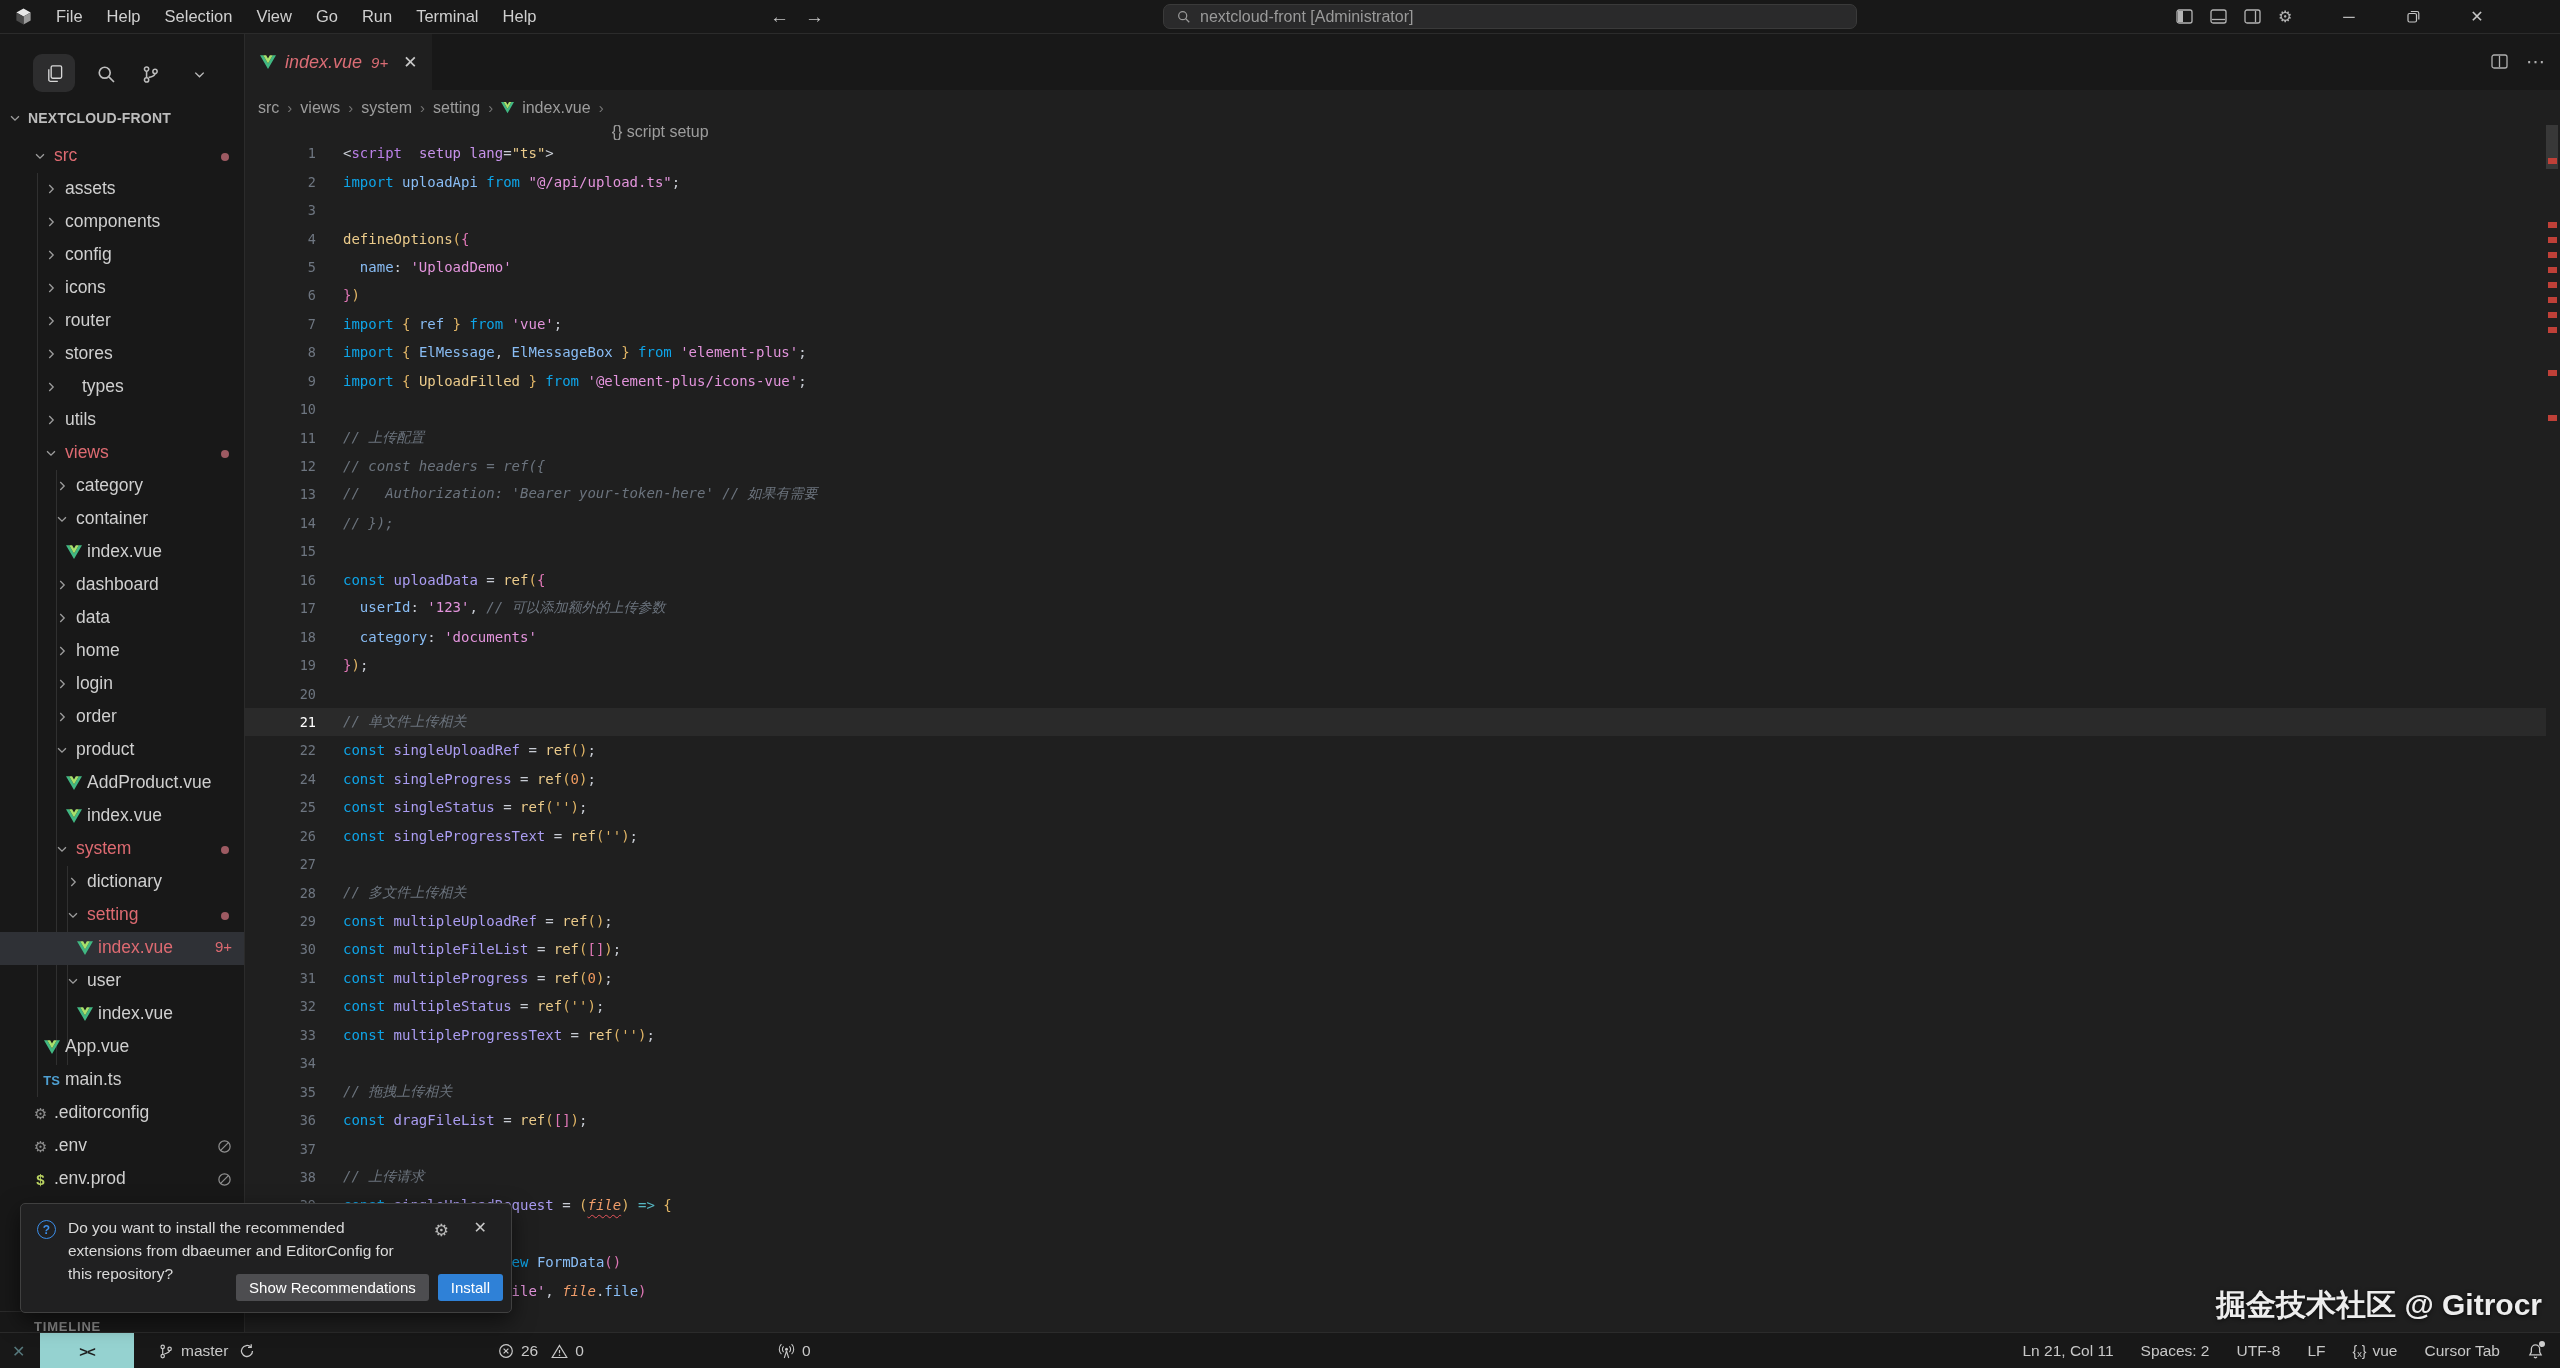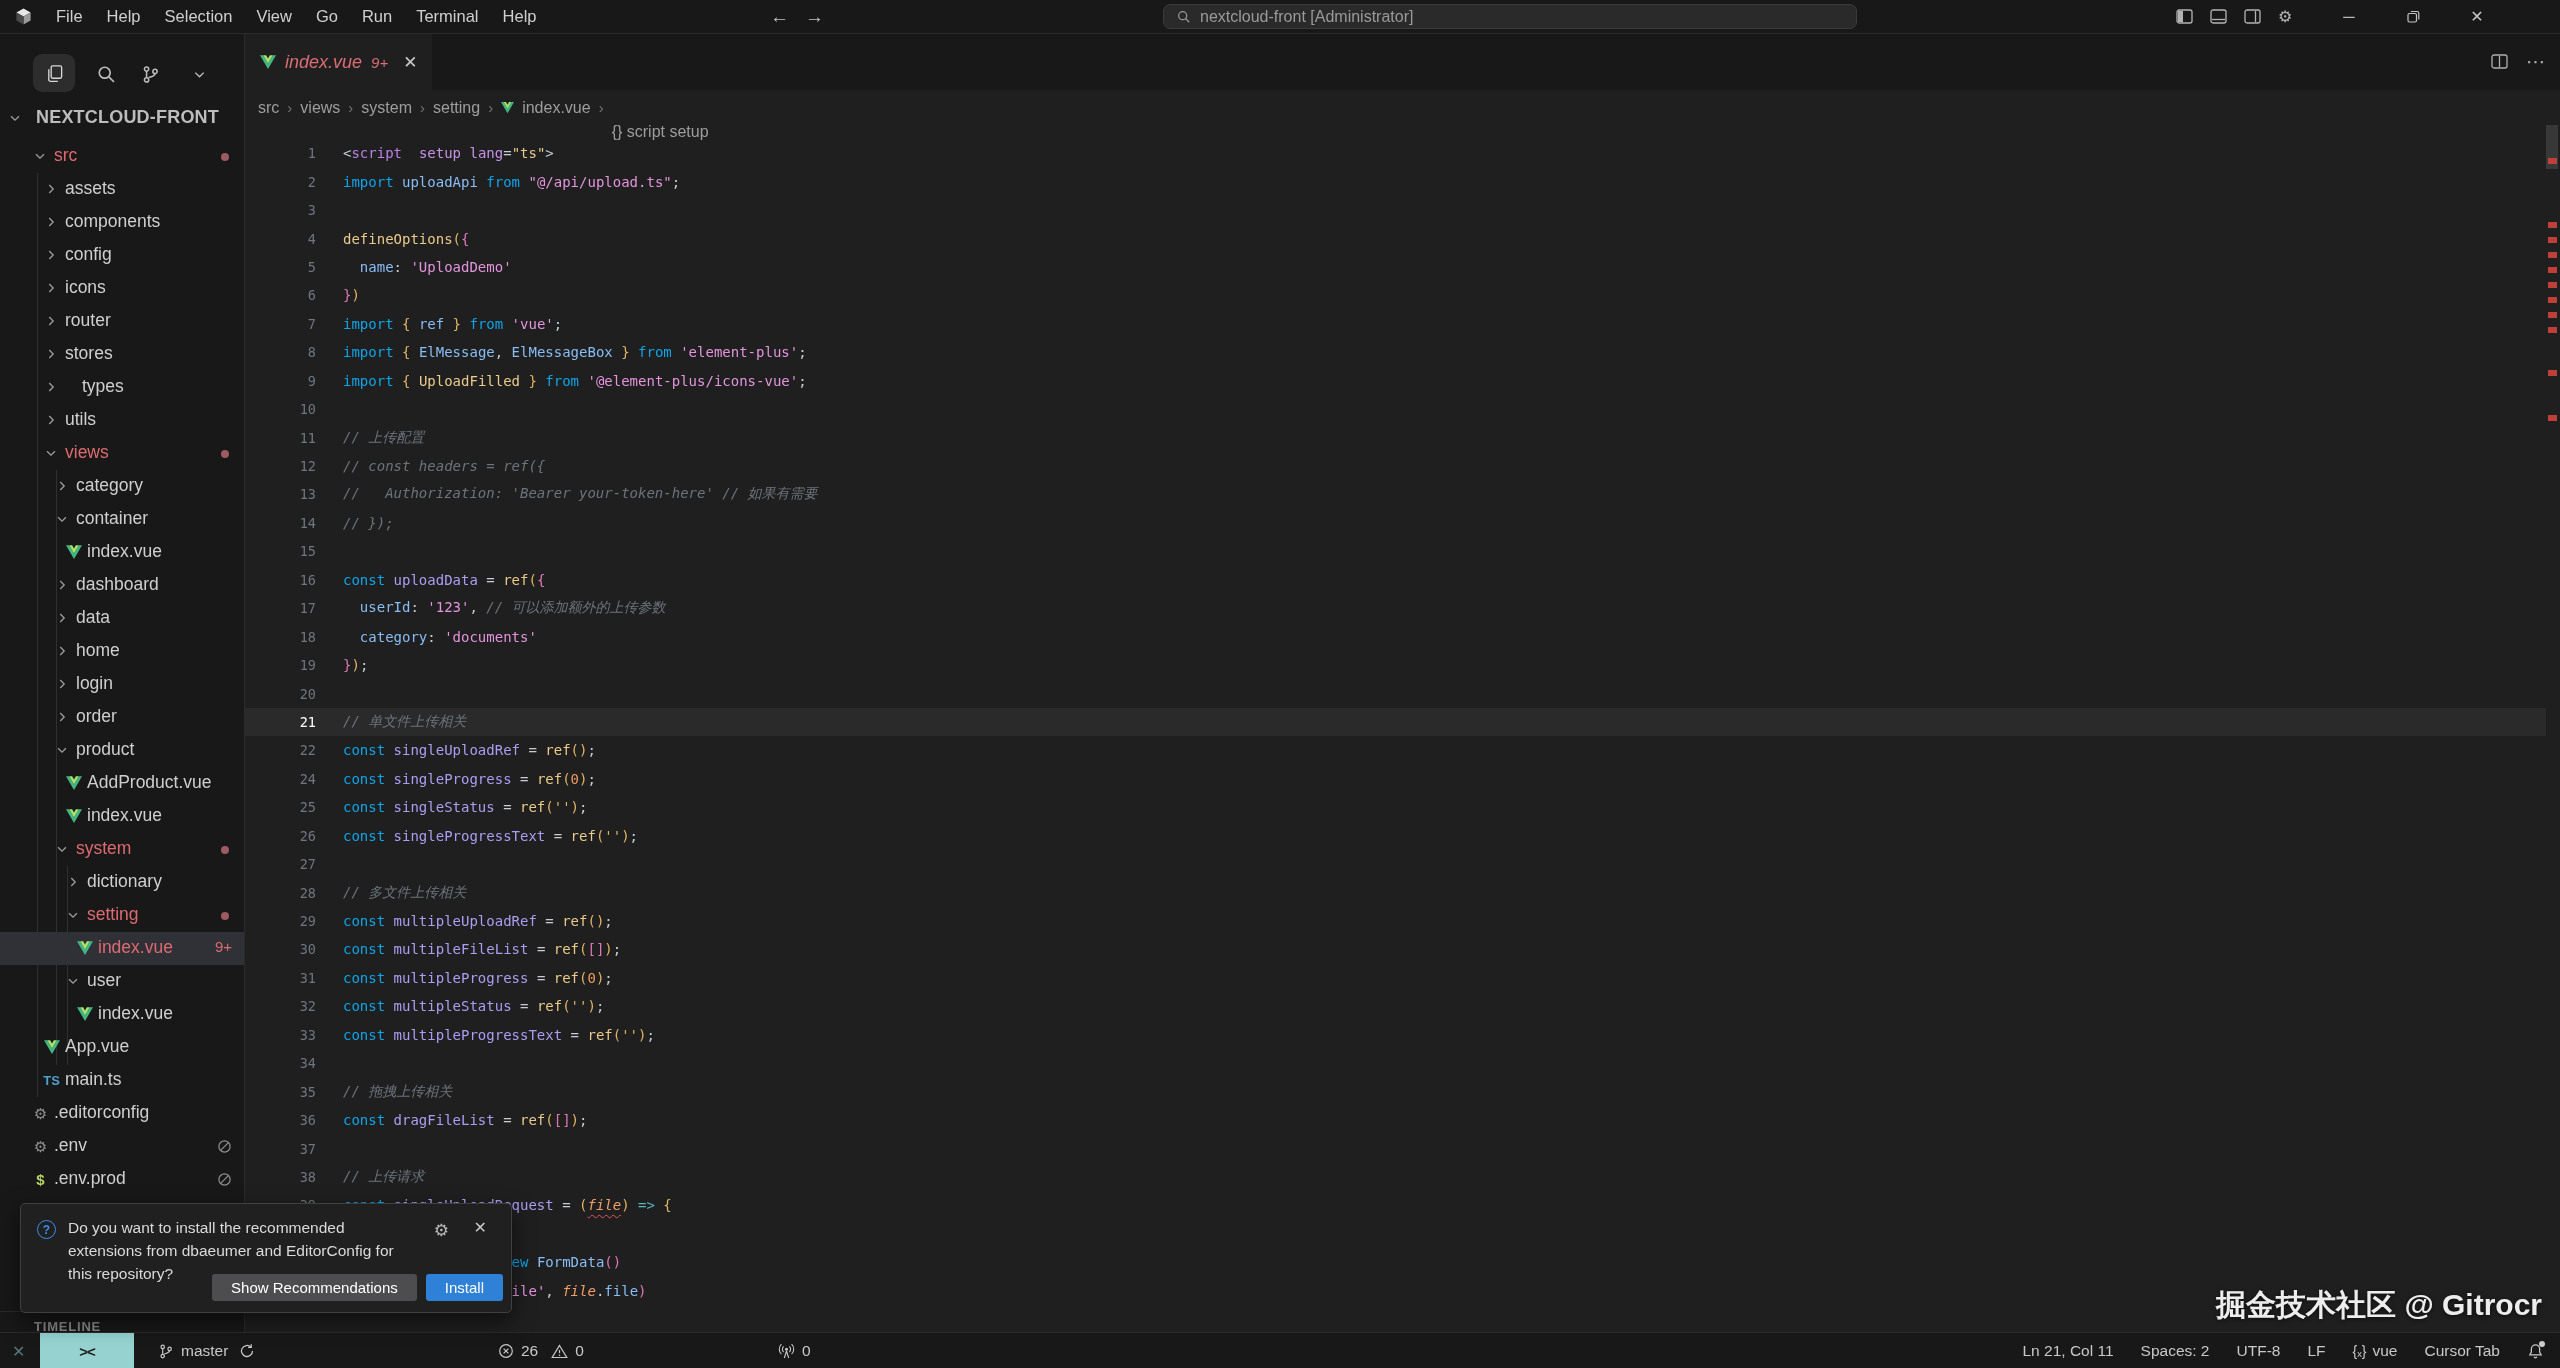--- a/index.html
+++ b/index.html
@@ -17,21 +17,21 @@
   .cmd-center{position:absolute;left:1163px;top:4px;width:694px;height:25px;background:#2a2a2b;border:1px solid #3a3a3a;border-radius:7px;
     display:flex;align-items:center;gap:9px;padding-left:13px;box-sizing:border-box;color:#9a9a9a;font-size:16px;}
   .layout-icons{position:absolute;left:2176px;top:0;height:33px;display:flex;align-items:center;gap:17px;color:#b4b4b4;}
   .win-btn{position:absolute;top:0;height:33px;width:46px;display:flex;align-items:center;justify-content:center;color:#c5c5c5;font-size:16px;}
   
   .sidebar{position:absolute;left:0;top:34px;width:244px;height:1298px;background:#181818;border-right:1px solid #2b2b2b;z-index:5;}
   .act-box{position:absolute;left:33px;top:20px;width:42px;height:38px;background:#2d2d2e;border-radius:9px;display:flex;align-items:center;justify-content:center;}
   .act-ic{position:absolute;top:29px;width:22px;height:22px;display:flex;align-items:center;justify-content:center;color:#bdbdbd;}
   .proj-header{position:absolute;left:0;top:67px;width:244px;height:33px;display:flex;align-items:center;}
   .proj-chev{margin-left:8px;width:16px;display:flex;}
-  .proj-name{margin-left:12px;font-size:18px;font-weight:bold;color:#bdbdbd;letter-spacing:.2px;}
+  .proj-name{margin-left:4px;font-size:14px;font-weight:bold;color:#bdbdbd;letter-spacing:.2px;}
   .tree{position:absolute;left:0;top:106px;width:244px;}
   .trow{position:relative;height:33px;width:244px;}
   .trow.sel{background:#2f3136;}
   .tchev{position:absolute;top:9px;width:16px;height:16px;display:flex;color:#9d9d9d;}
   .tico{position:absolute;top:8px;width:17px;height:17px;display:flex;align-items:center;justify-content:center;}
   .tlabel{position:absolute;top:5px;font-size:17.5px;color:#cfcfcf;white-space:nowrap;}
   .tlabel.mod{color:#dd6a71;}
   .tdot{position:absolute;right:15px;top:13px;width:8px;height:8px;border-radius:4px;background:#9d5a62;}
   .tbadge{position:absolute;right:12px;top:6px;font-size:15px;color:#dd6a71;}
   .tign{position:absolute;right:12px;top:9px;color:#8f8f8f;}
@@ -67,21 +67,21 @@
   .ruler-mark{position:absolute;right:3px;width:9px;height:6px;background:#bf4038;z-index:3;}
   
   .notif{position:absolute;left:20px;top:1203px;width:492px;height:110px;background:#202021;border:1px solid #404040;border-radius:5px;
     box-shadow:0 8px 22px rgba(0,0,0,.55);z-index:50;box-sizing:border-box;}
   .notif-q{position:absolute;left:16px;top:16px;width:19px;height:19px;border:1.5px solid #3b8eea;border-radius:50%;
     color:#3b8eea;font-size:12px;font-weight:bold;display:flex;align-items:center;justify-content:center;box-sizing:border-box;}
   .notif-text{position:absolute;left:47px;top:12px;width:346px;font-size:15.5px;line-height:23px;color:#dadada;}
   .notif-gear{position:absolute;right:62px;top:16px;color:#b8b8b8;font-size:17px;}
   .notif-close{position:absolute;right:24px;top:14px;color:#c8c8c8;font-size:16px;}
   .notif-btns{position:absolute;right:8px;bottom:11px;display:flex;gap:9px;}
-  .btn{height:27px;display:flex;align-items:center;padding:0 19px;border-radius:3px;font-size:15px;color:#ffffff;border:none;}
+  .btn{height:27px;display:flex;align-items:center;padding:0 13px;border-radius:3px;font-size:15px;color:#ffffff;border:none;}
   .btn.sec{background:#4d4d50;}
   .btn.pri{background:#2f81d7;}
   
   .statusbar{position:absolute;left:0;top:1332px;width:2560px;height:36px;background:#181818;border-top:1px solid #2b2b2b;z-index:40;
     font-size:15.5px;color:#c8c8c8;}
   .sb-x{position:absolute;left:12px;top:0;height:36px;display:flex;align-items:center;color:#56787c;font-size:16px;}
   .sb-remote{position:absolute;left:40px;top:0;width:94px;height:36px;background:#95d2d0;color:#1d1d1d;display:flex;align-items:center;justify-content:center;
     font-weight:bold;font-size:15px;letter-spacing:-1px;}
   .sb-group{position:absolute;top:0;height:36px;display:flex;align-items:center;gap:7px;}
   .sb-right{position:absolute;right:16px;top:0;height:36px;display:flex;align-items:center;gap:27px;}

